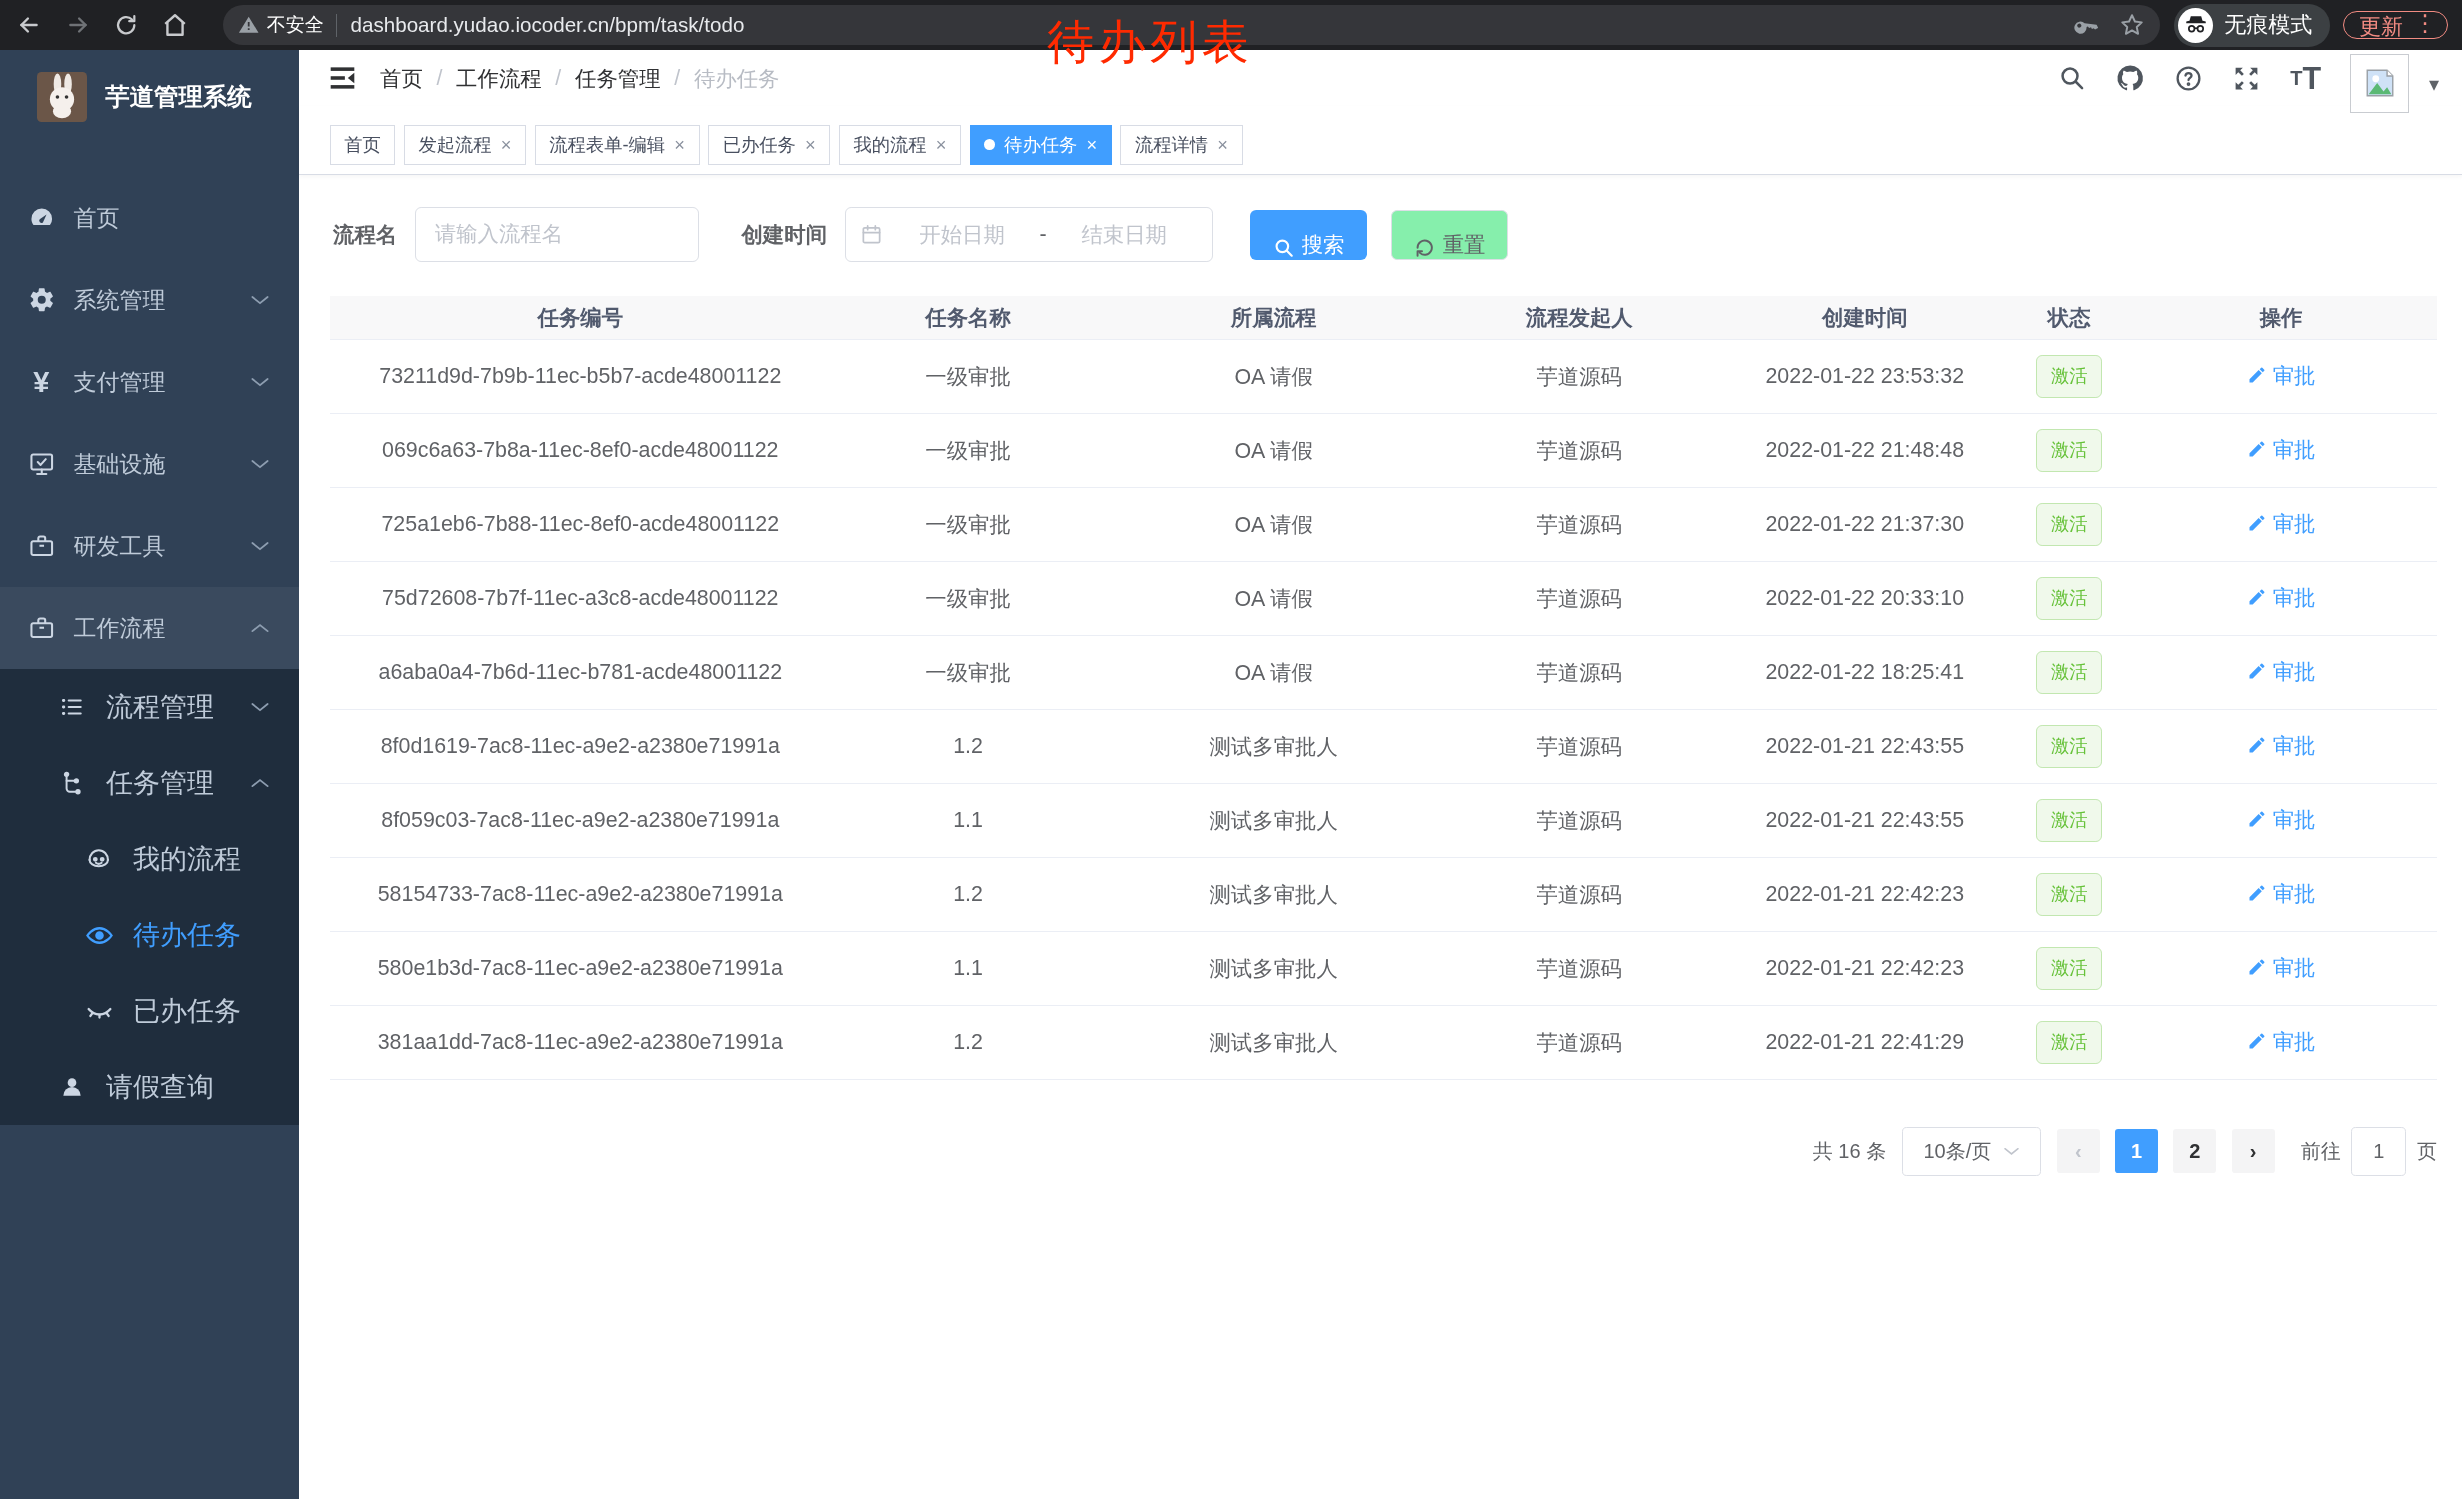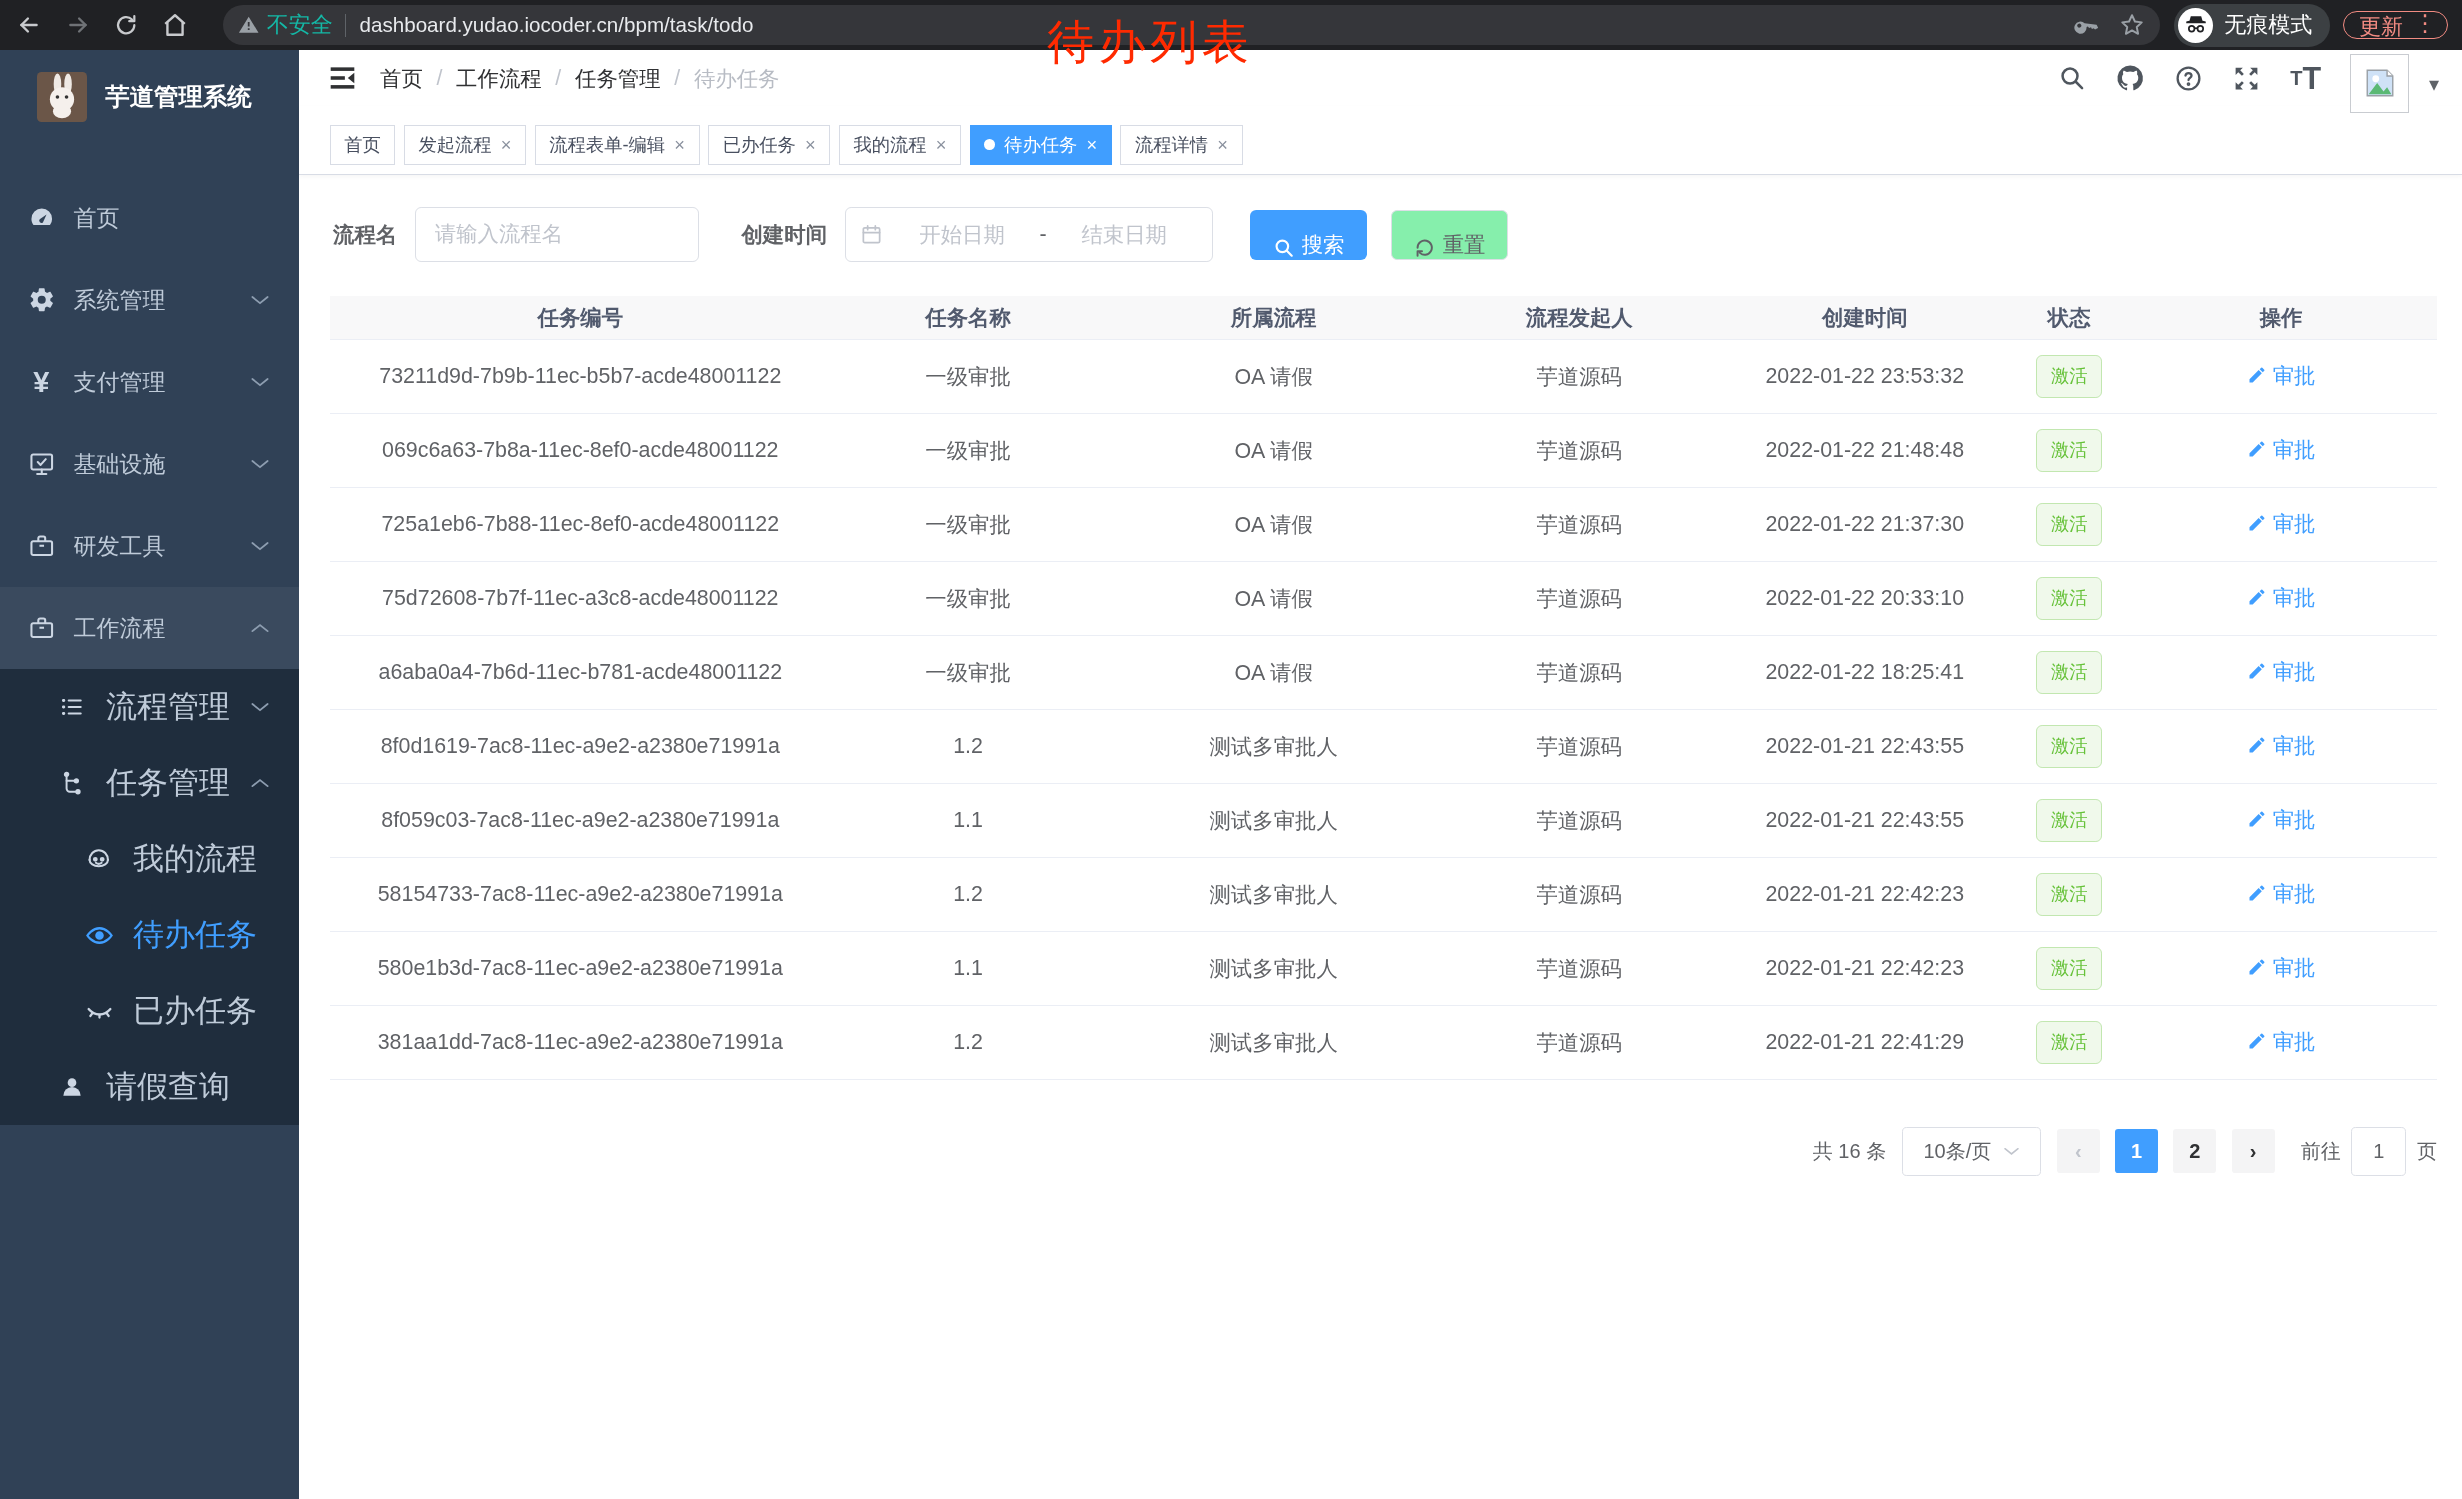--- a/index.html
+++ b/index.html
@@ -8,21 +8,21 @@
 
   
   .browser-bar { height:50px; background:#202124; display:flex; align-items:center;
     padding:0 13.7px; position:relative; z-index:5; }
   .nav-ic { width:30.5px; height:30.5px; display:flex; align-items:center; justify-content:center;
     margin-right:18.3px; color:#c8cacd; cursor:pointer; }
   .nav-ic.dim { color:#6f7276; }
   .addr-pill { flex:1; height:40px; background:#35363a; border-radius:20px; display:flex;
     align-items:center; padding:0 15.3px; margin:0 13.7px; min-width:0; }
   .addr-warn { color:#9aa0a6; display:flex; align-items:center; }
-  .addr-sec { color:#14b8a6; font-size:22px; margin:0 12.2px 0 7.6px; }
+  .addr-sec { color:#ffffff; font-size:19px; margin:0 12.2px 0 7.6px; }
   .addr-div { width:0.8px; height:23px; background:#5f6368; margin-right:13.7px; }
   .addr-url { color:#e8eaed; font-size:20.6px; flex:1; white-space:nowrap; overflow:hidden; }
   .addr-right { display:flex; align-items:center; gap:21.4px; color:#9aa0a6; }
   .incog-chip { height:43px; background:#3c4043; border-radius:21.4px; display:flex;
     align-items:center; padding:0 18.3px 0 4.6px; margin-right:12.2px; }
   .incog-ic { width:35px; height:35px; background:#fff; border-radius:50%; display:flex;
     align-items:center; justify-content:center; margin-right:10.7px; }
   .incog-txt { color:#fff; font-size:22px; }
   .update-pill { height:28px; border:1.5px solid #f28b82; border-radius:20px; display:flex;
     align-items:flex-start; padding:0 10.7px 0 15.3px; color:#f28b82; cursor:pointer; }
@@ -41,21 +41,21 @@
   .logo-title { color:#fff; font-size:24.4px; font-weight:600; margin-left:18.3px; white-space:nowrap; }
   .menu { margin-top:34px; }
   .m-item { height:82px; display:flex; align-items:center; padding-left:26px; position:relative;
     color:#bfcbd9; font-size:23px; cursor:pointer; }
   .m-item .ic { width:30.5px; display:flex; justify-content:center; color:#ccd6e3; }
   .m-item .lbl { margin-left:17px; }
   .m-item .chev { position:absolute; right:29px; color:#8d9db0; }
   .m-item.hl { background:#3a4a5e; }
   .submenu { background:#1f2d3d; }
   .s-item { height:76px; display:flex; align-items:center; position:relative;
-    color:#bfcbd9; font-size:31px; cursor:pointer;text-align:right; }
+    color:#bfcbd9; font-size:27px; cursor:pointer;text-align:right; }
   .s-item.lv1 { padding-left:55px; }
   .s-item.lv2 { padding-left:82px; }
   .s-item .ic { width:34px; display:flex; justify-content:center; color:#ccd6e3; }
   .s-item .lbl { margin-left:17px; }
   .s-item .chev { position:absolute; right:29px; color:#8d9db0; }
   .s-item.active { color:#409eff; }
   .s-item.active .ic { color:#409eff; }
 
   
   .main { flex:1; display:flex; flex-direction:column; background:#fff; min-width:0; }

